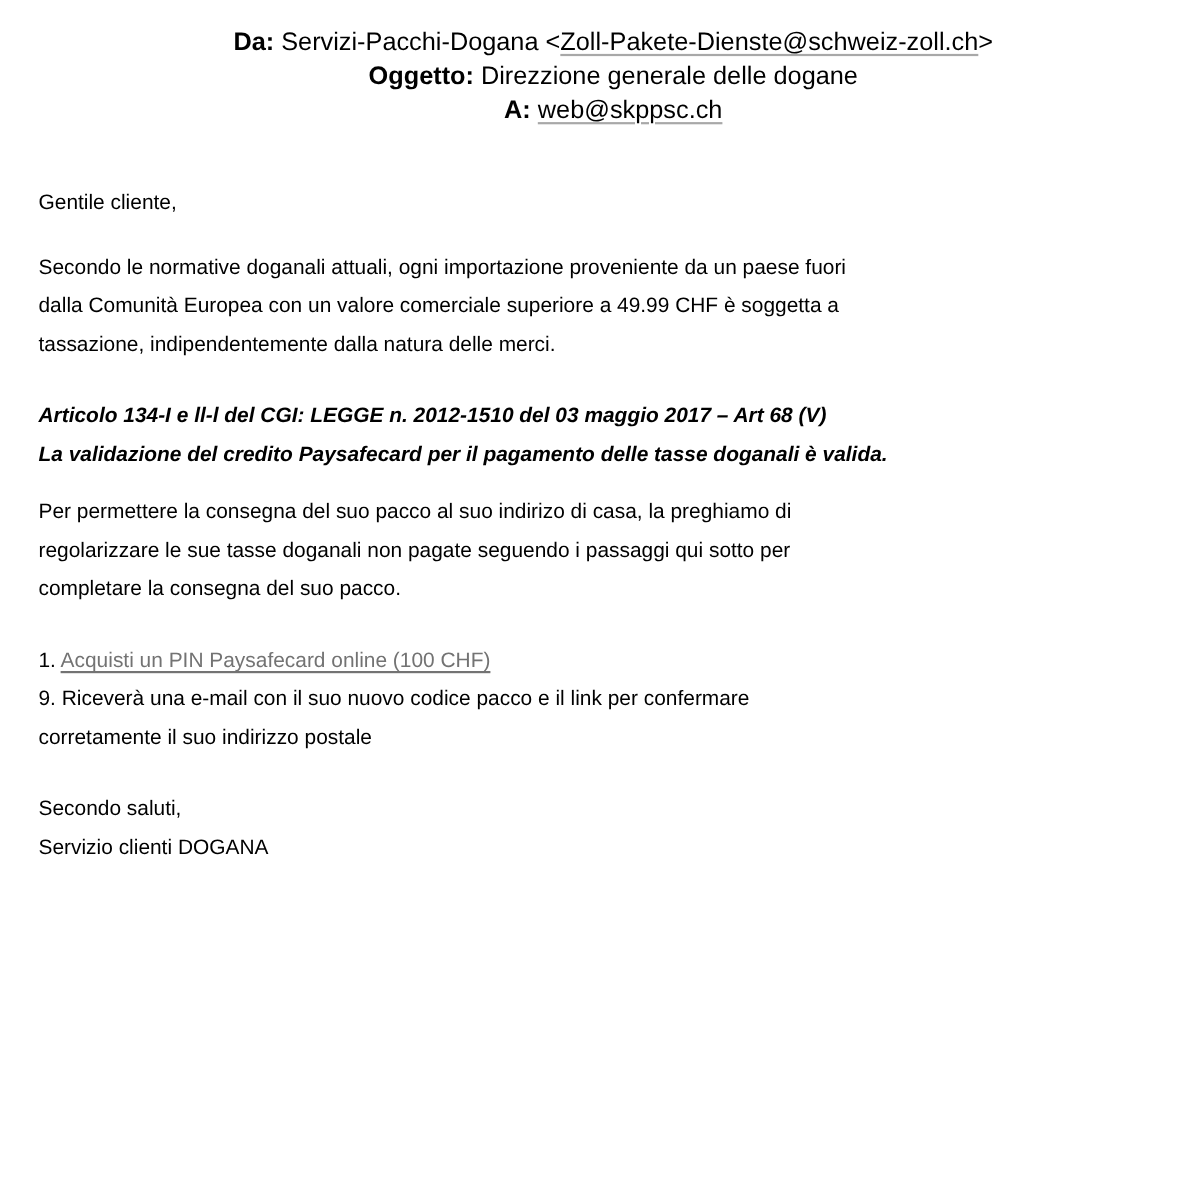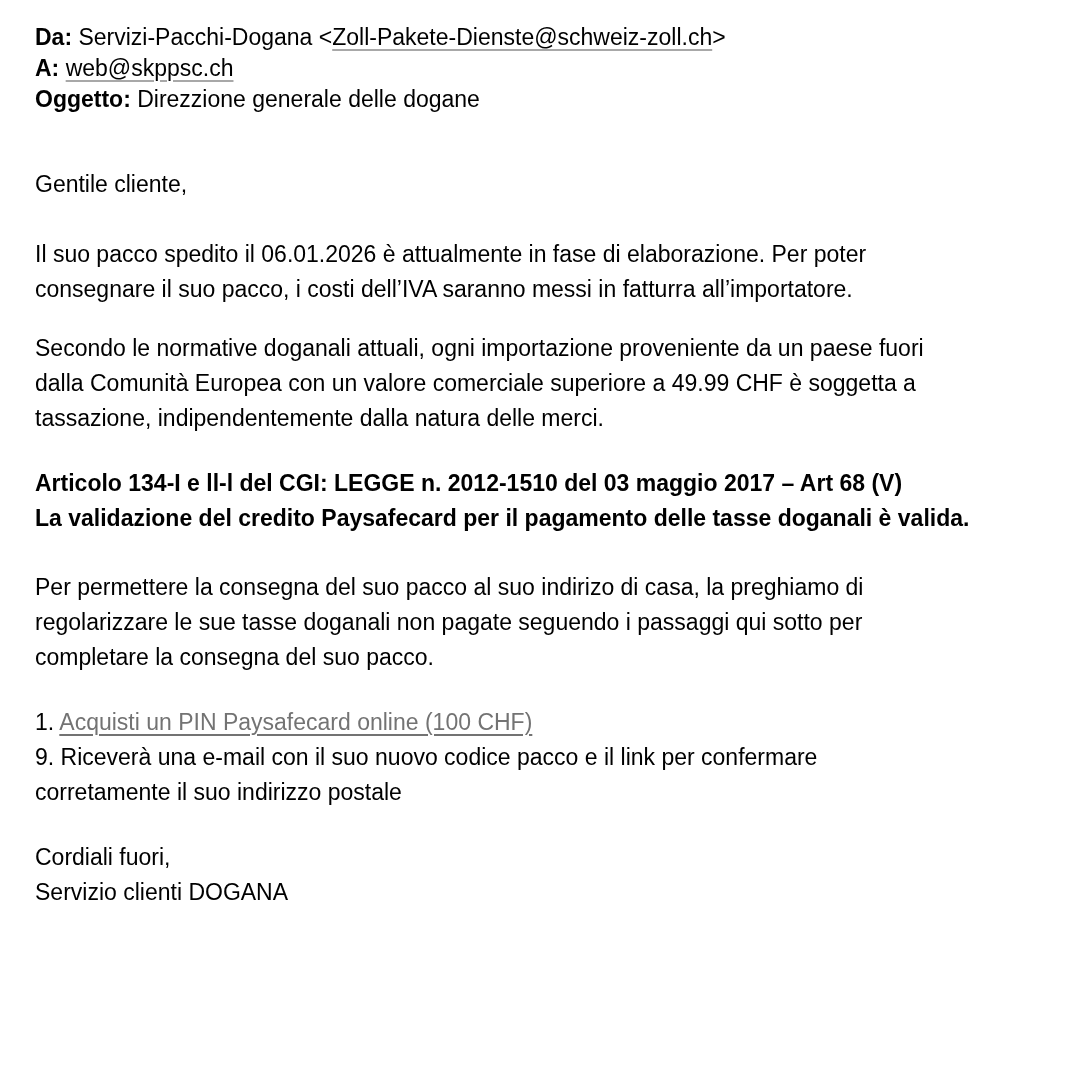--- a/index.html
+++ b/index.html
@@ -18,46 +18,47 @@
   }
   .content {
     padding: 22px 0 0 35px;
     width: 1045px;
   }
   
   .mail-header {
     font-size: 23px;
     line-height: 31px;
     color: #000000;
+    text-align: center;
   }
   .mail-header .label {
     font-weight: bold;
   }
   .hdr-link {
     color: #000000;
     text-decoration: underline;
     text-decoration-color: #a8a8a8;
     text-decoration-thickness: 2px;
     text-underline-offset: 4px;
     cursor: pointer;
   }
   
   .mail-body {
-    font-size: 23px;
+    font-size: 19px;
     line-height: 35px;
     color: #000000;
   }
   .para {
     white-space: pre-line;
   }
   .greeting       { margin-top: 52px; }
   .p-shipping     { margin-top: 35px; }
   .p-customs      { margin-top: 24px; }
-  .p-law          { margin-top: 30px; font-weight: bold; }
-  .p-instructions { margin-top: 34px; }
+  .p-law          { margin-top: 30px; font-weight: bold; font-style: italic; }
+  .p-instructions { margin-top: 17px; }
   .steps          { margin-top: 30px; }
   .signature      { margin-top: 30px; }
   .blue-link {
     color: #737373;
     text-decoration: underline;
     text-decoration-thickness: 2px;
     text-underline-offset: 4px;
     cursor: pointer;
   }
 </style>
@@ -66,35 +67,33 @@
 
 <div class="page">
   <div class="content">
 
     <div class="mail-header">
       <div>
         <span class="label">Da:</span>
         <span>Servizi-Pacchi-Dogana &lt;</span><span class="hdr-link">Zoll-Pakete-Dienste@schweiz-zoll.ch</span><span>&gt;</span>
       </div>
       <div>
+        <span class="label">Oggetto:</span>
+        <span>Direzzione generale delle dogane</span>
+      </div>
+      <div>
         <span class="label">A:</span>
         <span class="hdr-link">web@skppsc.ch</span>
-      </div>
-      <div>
-        <span class="label">Oggetto:</span>
-        <span>Direzzione generale delle dogane</span>
       </div>
     </div>
 
     <div class="mail-body">
 
       <div class="para greeting">Gentile cliente,</div>
 
-      <div class="para p-shipping">Il suo pacco spedito il 06.01.2026 è attualmente in fase di elaborazione. Per poter
-consegnare il suo pacco, i costi dell’IVA saranno messi in fatturra all’importatore.</div>
 
       <div class="para p-customs">Secondo le normative doganali attuali, ogni importazione proveniente da un paese fuori
 dalla Comunità Europea con un valore comerciale superiore a 49.99 CHF è soggetta a
 tassazione, indipendentemente dalla natura delle merci.</div>
 
       <div class="para p-law">Articolo 134-I e ll-l del CGI: LEGGE n. 2012-1510 del 03 maggio 2017 – Art 68 (V)
 La validazione del credito Paysafecard per il pagamento delle tasse doganali è valida.</div>
 
       <div class="para p-instructions">Per permettere la consegna del suo pacco al suo indirizo di casa, la preghiamo di
 regolarizzare le sue tasse doganali non pagate seguendo i passaggi qui sotto per
@@ -102,18 +101,18 @@
 
       <div class="steps">
         <div>
           <span>1.</span>
           <span class="blue-link">Acquisti un PIN Paysafecard online (100 CHF)</span>
         </div>
         <div class="para">9. Riceverà una e-mail con il suo nuovo codice pacco e il link per confermare
 corretamente il suo indirizzo postale</div>
       </div>
 
-      <div class="para signature">Cordiali fuori,
+      <div class="para signature">Secondo saluti,
 Servizio clienti DOGANA</div>
 
     </div>
   </div>
 </div>
 
 </body></html>

